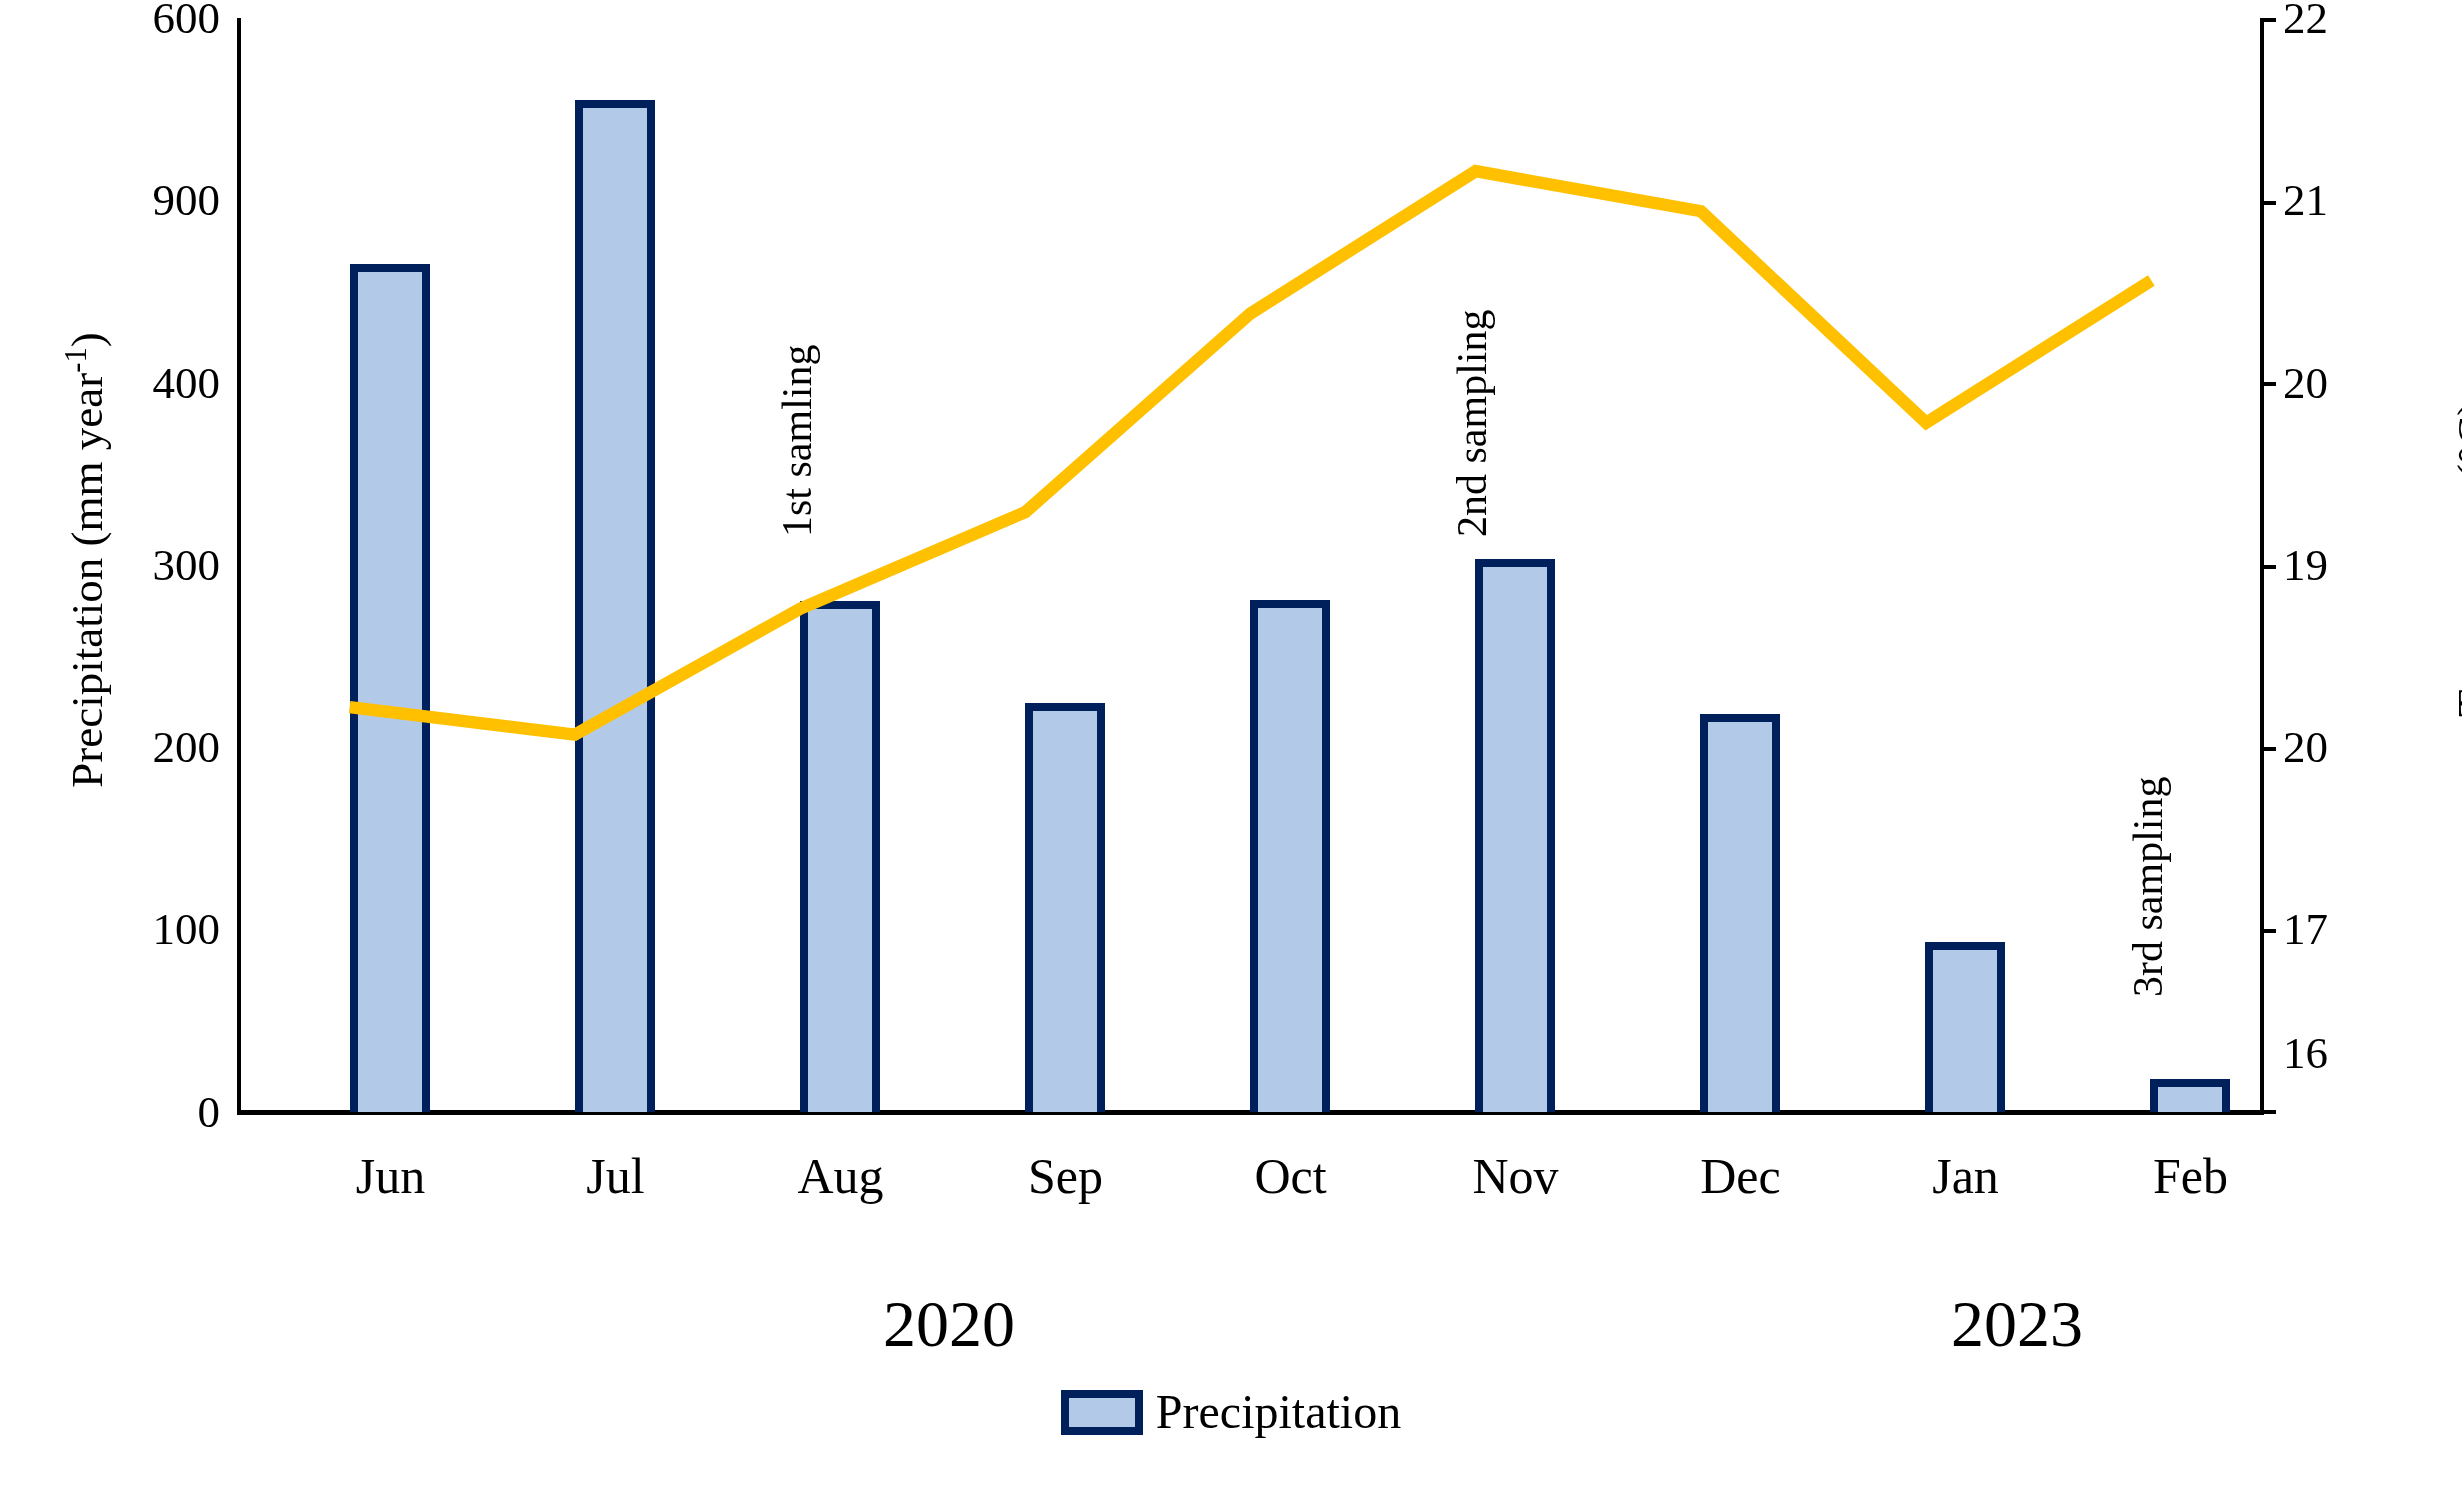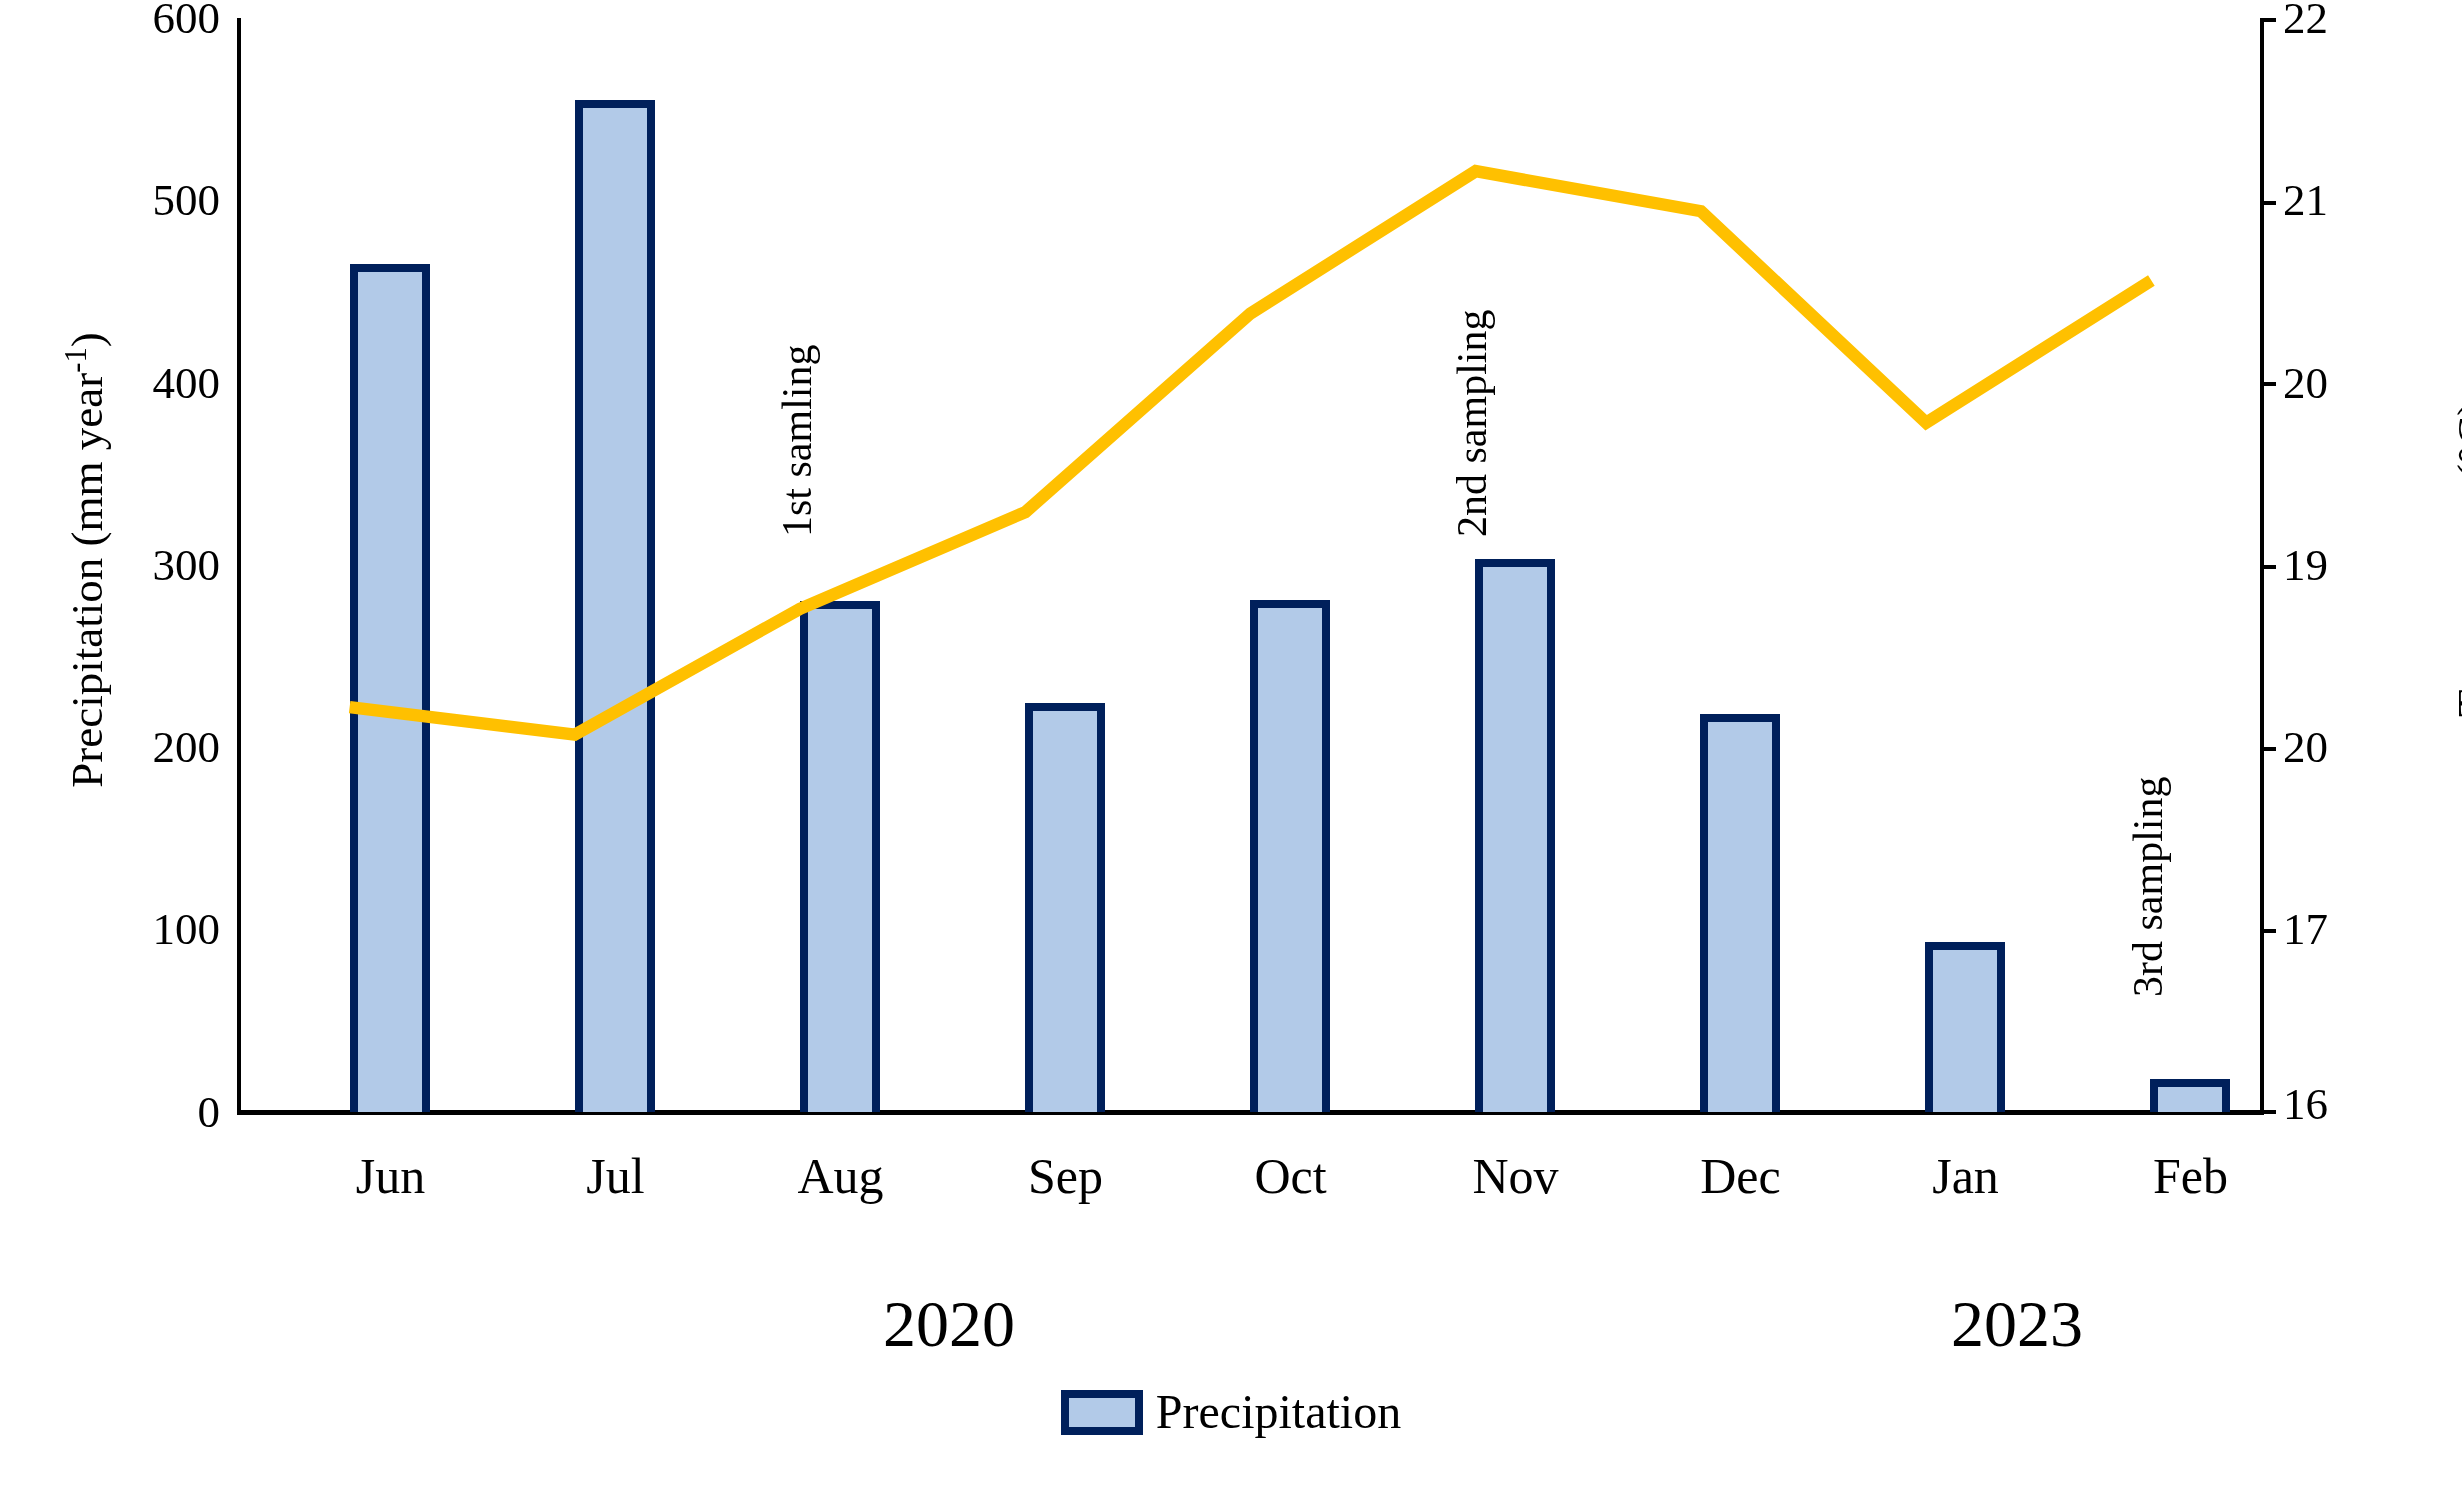--- a/index.html
+++ b/index.html
@@ -134,24 +134,24 @@
     <span>Precipitation (mm year</span><span class="sup">-1</span><span>)</span>
   </div>
 
   <div class="axis-title" id="ytitle-right">Temperature (°C)</div>
 
   <div class="tick left" style="top:1090px">0</div>
   <div class="tick left" style="top:907px">100</div>
   <div class="tick left" style="top:725px">200</div>
   <div class="tick left" style="top:543px">300</div>
   <div class="tick left" style="top:361px">400</div>
-  <div class="tick left" style="top:178px">500</div>
+  <div class="tick left" style="top:178px">900</div>
   <div class="tick left" style="top:-3.7px">600</div>
 
-  <div class="tick right" style="top:1082px">16</div>
+  <div class="tick right" style="top:1031px">16</div>
   <div class="tick right" style="top:907px">17</div>
   <div class="tick right" style="top:725px">20</div>
   <div class="tick right" style="top:543px">19</div>
   <div class="tick right" style="top:361px">20</div>
   <div class="tick right" style="top:178px">21</div>
   <div class="tick right" style="top:-3.7px">22</div>
 
   <div id="plot">
 
     <div id="axis-y-left"></div>

